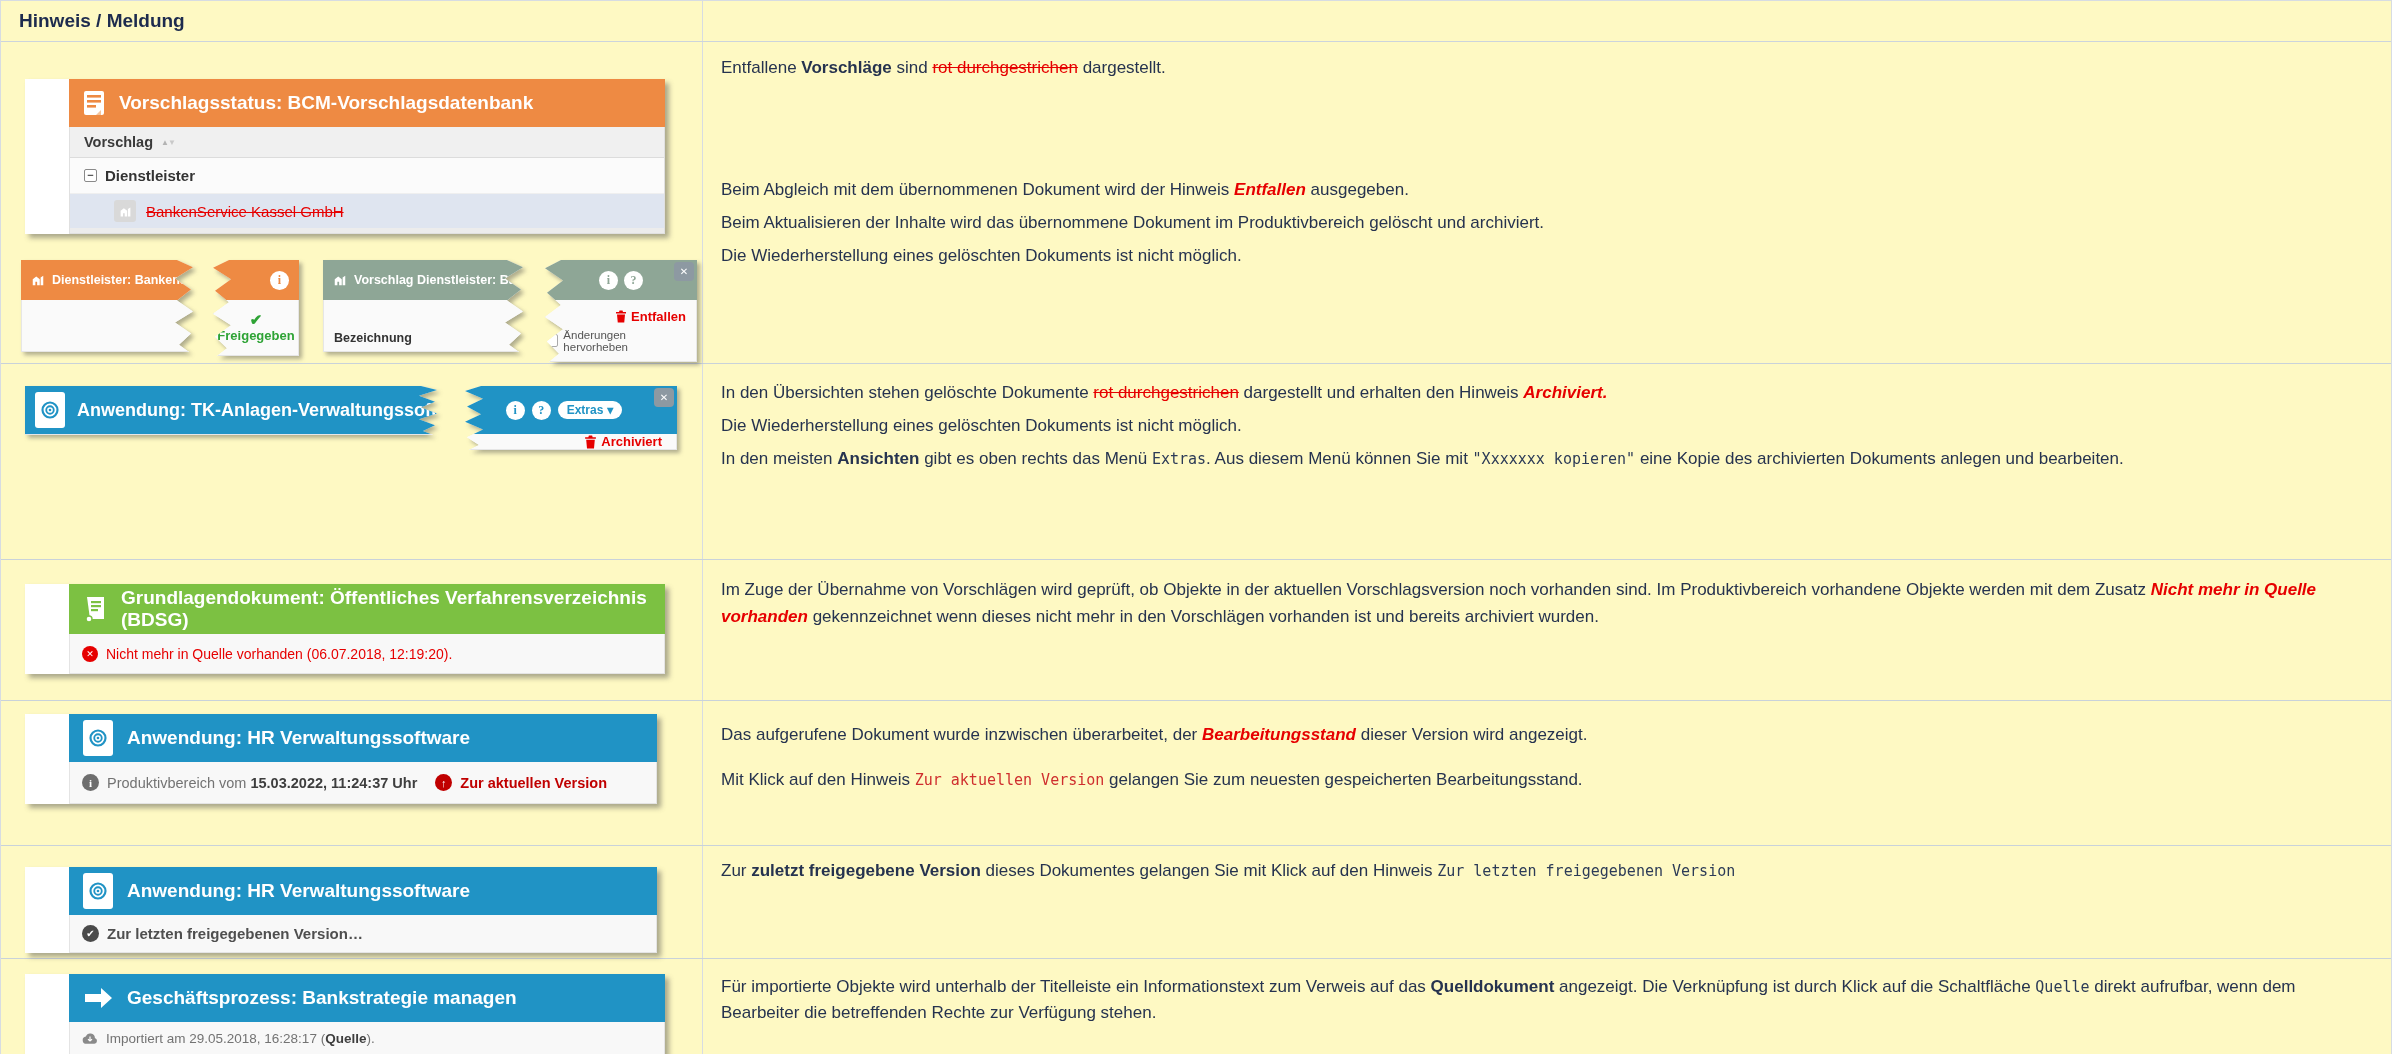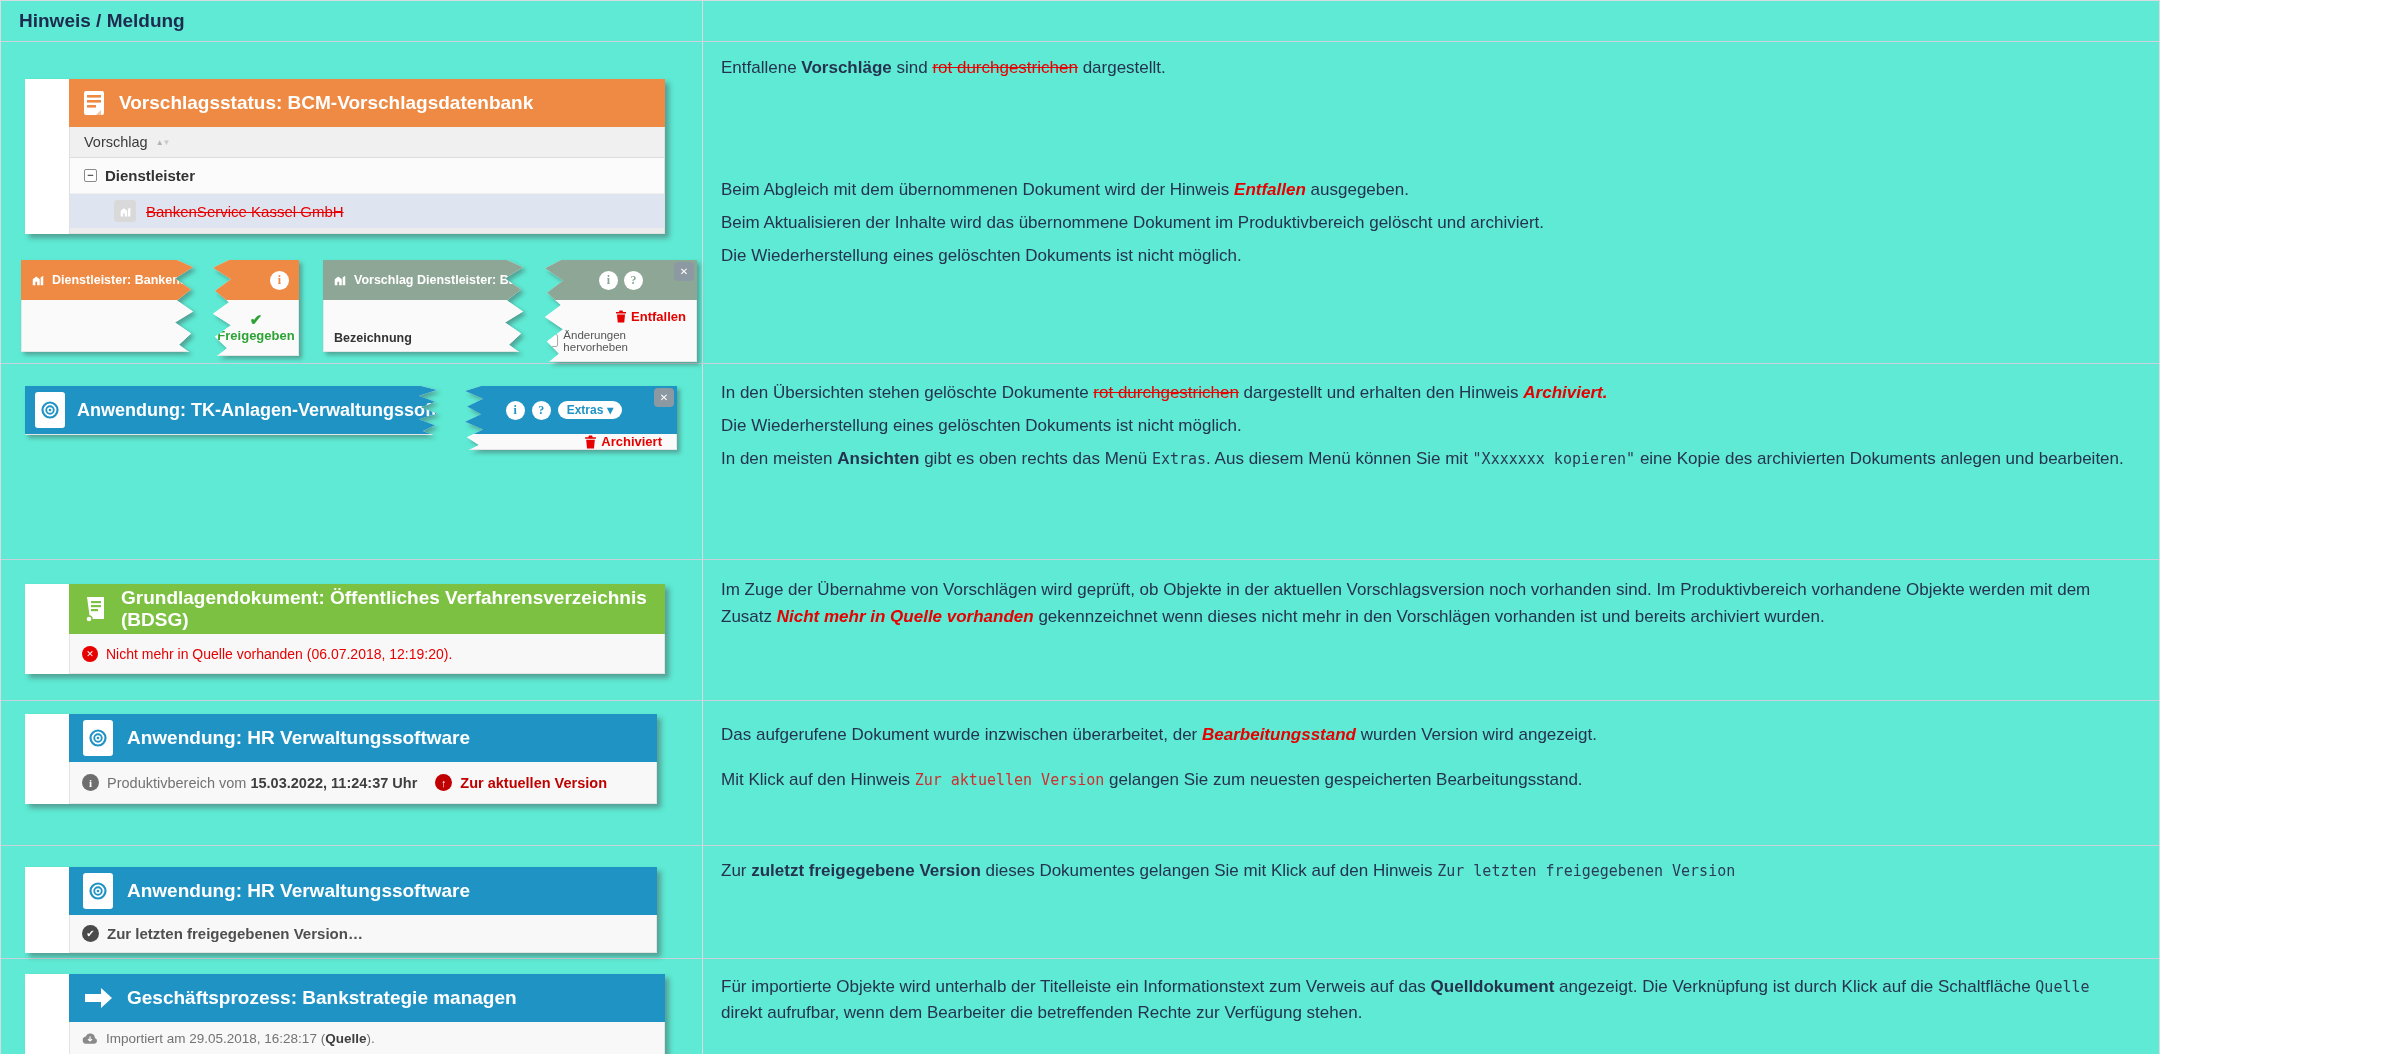--- a/index.html
+++ b/index.html
@@ -1,19 +1,19 @@
 <!DOCTYPE html>
 <html><head>
 <meta charset="utf-8">
 <style>
   * { margin:0; padding:0; box-sizing:border-box; }
   html,body { background:#fff; }
   body { font-family:"Liberation Sans", sans-serif; color:#24334f; }
 
-  .page { width:2160px; height:1054px; background:#5eead4; border:1px solid #d7dce2; border-bottom:none; overflow:hidden; }
+  .page { width:2392px; height:1054px; background:#fef9c3; border:1px solid #d7dce2; border-bottom:none; overflow:hidden; }
 
   
   .thead { display:flex; height:41px; border-bottom:1px solid #ccd4dc; }
   .th { display:flex; align-items:center; font-weight:700; font-size:19px; color:#1d2b4e; }
   .th.c1 { width:702px; padding-left:18px; border-right:1px solid #d7dce2; }
   .th.c2 { flex:1; padding-left:18px; }
 
   .row { display:flex; border-bottom:1px solid #c9d2da; }
   .cell-l { width:702px; border-right:1px solid #d7dce2; position:relative; }
   .cell-r { flex:1; padding-left:18px; padding-right:26px; font-size:17px; line-height:21px; color:#26334f; }
@@ -39,21 +39,21 @@
 
   
   .widget { width:640px; margin-left:24px; box-shadow:4px 4px 5px rgba(70,70,70,.45); background:#fff;padding-left:44px; }
   .wbar { height:48px; display:flex; align-items:center; gap:14px; padding:0 14px; color:#fff; font-weight:700; font-size:19px; }
   .orange { background:#ee8a43; } .blue { background:#2093c5; }
   .green { background:#7cc142; } .sage { background:#8ea696; }
   .wbody { background:#f8f8f8; border:1px solid #e4e4e4; border-top:none; display:flex; align-items:center; gap:8px; padding:0 12px; }
 
   
   .tree { background:#fff; border:1px solid #e0e0e0; border-top:none; }
-  .tree-head { display:flex; align-items:center; gap:8px; padding:7px 14px; background:#f0f0f0; border-bottom:1px solid #dcdcdc; font-weight:400; font-size:14.5px; color:#3a3a3a; }
+  .tree-head { display:flex; align-items:center; gap:8px; padding:7px 14px; background:#f0f0f0; border-bottom:1px solid #dcdcdc; font-weight:700; font-size:14.5px; color:#3a3a3a; }
   .sorts { font-size:8px; color:#b3b3b3; letter-spacing:-1px; }
   .tree-group { display:flex; align-items:center; gap:8px; padding:9px 14px; background:#fbfbfb; border-bottom:1px solid #efefef; font-weight:700; font-size:15px; color:#333; }
   .collapse-box { width:13px; height:13px; border:1px solid #8a8a8a; border-radius:2px; display:inline-flex; align-items:center; justify-content:center; font-size:11px; line-height:1; color:#555; background:#fff; }
   .tree-item { display:flex; align-items:center; gap:10px; padding:6px 14px 6px 44px; background:#dfe5f0; font-size:15px; }
   .item-ico { width:22px; height:22px; border-radius:3px; background:#d9d9d9; display:inline-flex; align-items:center; justify-content:center; }
   .tree-item .lbl { color:#e60000; text-decoration:line-through; text-decoration-color:#e60000; }
   .tree-strip { height:5px; background:#ececec; }
 
   
   .torn-zone { display:flex; align-items:flex-start; margin:26px 0 0 20px; }
@@ -313,21 +313,21 @@
         </div>
         <div class="wbody meta-line">
           <span class="icirc-gray">i</span>
           <span><span class="gray">Produktivbereich vom </span><span class="darkb">15.03.2022, 11:24:37 Uhr</span></span>
           <span class="upcirc">↑</span>
           <span class="red-link">Zur aktuellen Version</span>
         </div>
       </div>
     </div>
     <div class="cell-r">
-      <p class="desc p1"><span>Das aufgerufene Dokument wurde inzwischen überarbeitet, der </span><span class="redi">Bearbeitungsstand</span><span> wurden Version wird angezeigt.</span></p>
+      <p class="desc p1"><span>Das aufgerufene Dokument wurde inzwischen überarbeitet, der </span><span class="redi">Bearbeitungsstand</span><span> dieser Version wird angezeigt.</span></p>
       <p class="desc p2"><span>Mit Klick auf den Hinweis </span><span class="monored">Zur aktuellen Version</span><span> gelangen Sie zum neuesten gespeicherten Bearbeitungsstand.</span></p>
     </div>
   </div>
 
   <div class="row r5">
     <div class="cell-l">
       <div class="widget" style="margin-top:21px; width:632px">
         <div class="wbar blue">
           <span class="iconbox">
             <svg width="20" height="20" viewBox="0 0 24 24">

